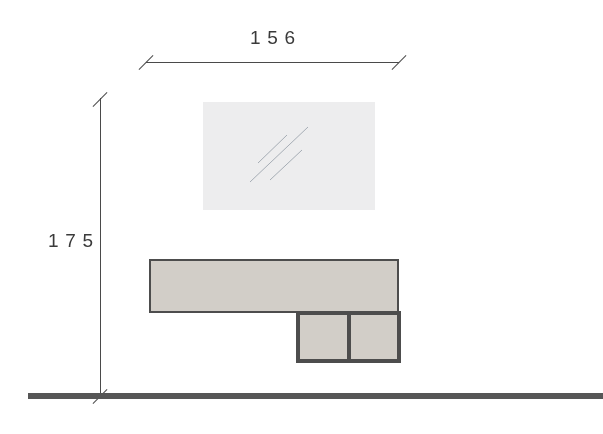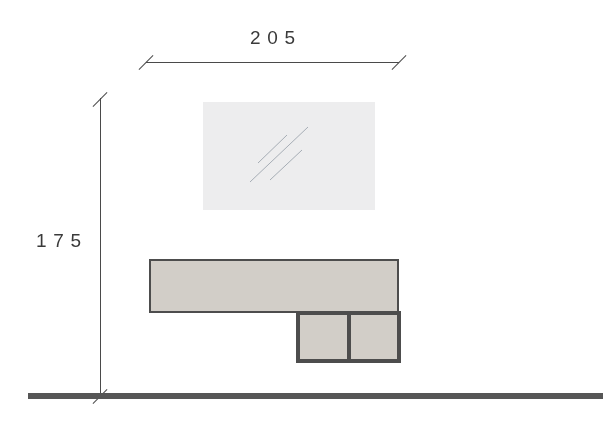--- a/index.html
+++ b/index.html
@@ -93,28 +93,28 @@
     height: 6px;
     background: #565656;
   }
 </style>
 </head>
 <body>
 
 <div class="canvas">
 
   <div>
-    <div class="dim-label" style="left:250px; top:28px;">205</div>
+    <div class="dim-label" style="left:250px; top:28px;">156</div>
     <div class="dim-line-h" style="left:146px; top:62px; width:253px;"></div>
     <div class="tick" style="left:136px; top:62px;"></div>
     <div class="tick" style="left:389px; top:62px;"></div>
   </div>
 
   <div>
-    <div class="dim-label" style="left:36px; top:231px;text-align:center;">175</div>
+    <div class="dim-label" style="left:48px; top:231px;text-align:center;">175</div>
     <div class="dim-line-v" style="left:100px; top:98px; height:301px;"></div>
     <div class="tick" style="left:90px; top:99px;"></div>
     <div class="tick" style="left:90px; top:396px;"></div>
   </div>
 
   <div class="mirror">
     <svg viewBox="0 0 172 108" xmlns="http://www.w3.org/2000/svg">
       <line x1="55" y1="61" x2="84" y2="33" stroke="#a6adb5" stroke-width="1"></line>
       <line x1="47" y1="80" x2="105" y2="25" stroke="#a6adb5" stroke-width="1"></line>
       <line x1="67" y1="78" x2="99" y2="48" stroke="#a6adb5" stroke-width="1"></line>

